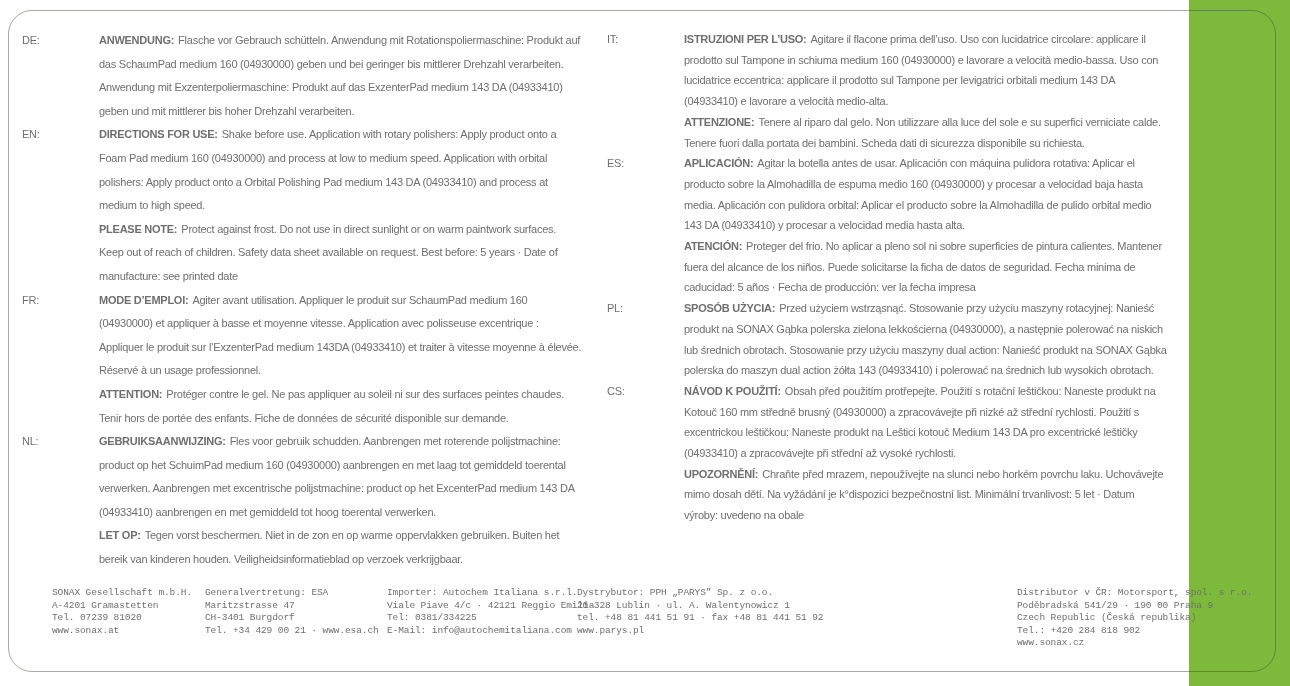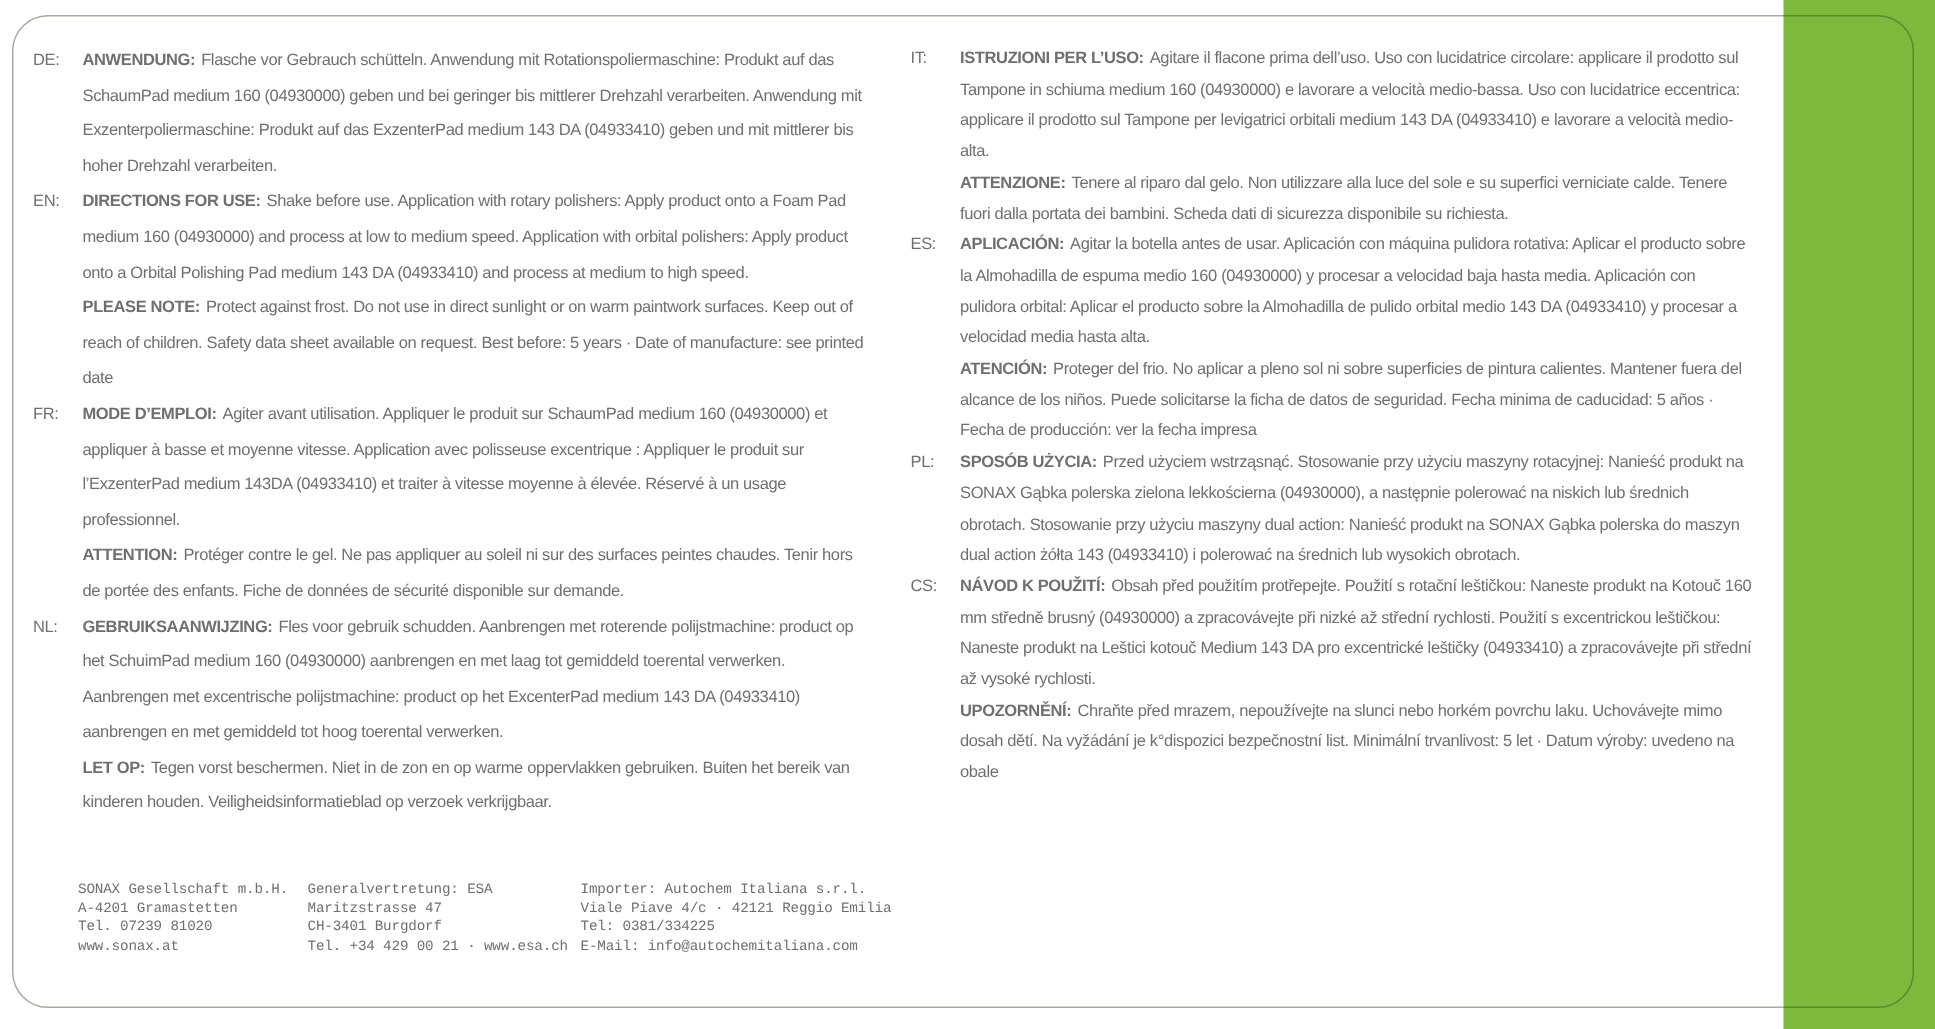--- a/index.html
+++ b/index.html
@@ -8,21 +8,21 @@
     font-family:"Liberation Sans", sans-serif;color:#6f6f6f;
   }
   .stripe{position:absolute;left:1189px;top:0;width:101px;height:686px;}
   .outline{
     position:absolute;left:8px;top:10px;width:1268px;height:662px;
     border:1.5px solid rgba(55,72,42,0.45);border-radius:24px;box-sizing:border-box;
   }
   .col{position:absolute;font-size:11px;letter-spacing:-0.25px;}
   .col-left{left:22px;top:29px;width:560px;line-height:23.6px;}
   .col-right{left:607px;top:29px;width:563px;line-height:20.7px;}
-  .section{display:flex;}
+  .section{display:flex;gap:44px;}
   .code{flex:0 0 33px;width:33px;font-weight:normal;}
   .body{flex:1;}
   .body p{margin:0;}
   .body b{font-weight:bold;margin-right:4px;}
   .footer-col{
     position:absolute;top:587px;font-size:9.5px;line-height:12.6px;
     letter-spacing:-0.1px;white-space:nowrap;color:#6f6f6f;font-family:Liberation Mono, monospace;
   }
   .fc1{left:52px;} .fc2{left:205px;} .fc3{left:387px;}
   .fc4{left:577px;} .fc5{left:797px;} .fc6{left:1017px;}
@@ -119,16 +119,29 @@
     <div>Tel. +34 429 00 21 · www.esa.ch</div>
   </div>
 
   <div class="footer-col fc3">
     <div>Importer: Autochem Italiana s.r.l.</div>
     <div>Viale Piave 4/c · 42121 Reggio Emilia</div>
     <div>Tel: 0381/334225</div>
     <div>E-Mail: info@autochemitaliana.com</div>
   </div>
 
+  <div class="footer-col fc4">
+    <div>Dystrybutor: PPH „PARYS” Sp. z o.o.</div>
+    <div>20-328 Lublin · ul. A. Walentynowicz 1</div>
+    <div>tel. +48 81 441 51 91 · fax +48 81 441 51 92</div>
+    <div>www.parys.pl</div>
+  </div>
 
 
+  <div class="footer-col fc6">
+    <div>Distributor v ČR: Motorsport, spol. s r.o.</div>
+    <div>Poděbradská 541/29 · 190 00 Praha 9</div>
+    <div>Czech Republic (Česká republika)</div>
+    <div>Tel.: +420 284 818 902</div>
+    <div>www.sonax.cz</div>
+  </div>
 
 </div>
 
 </body></html>

